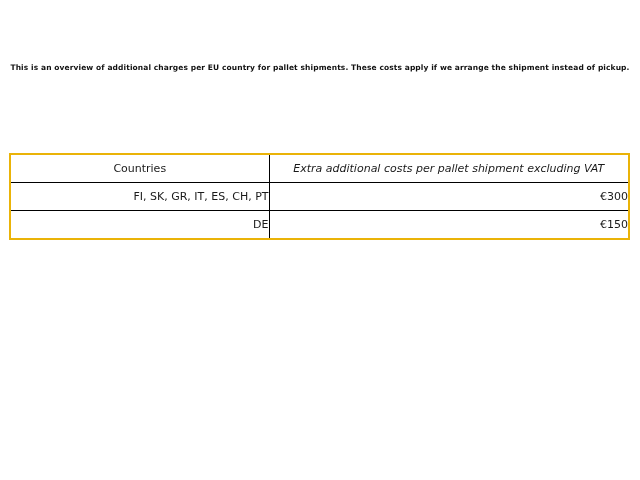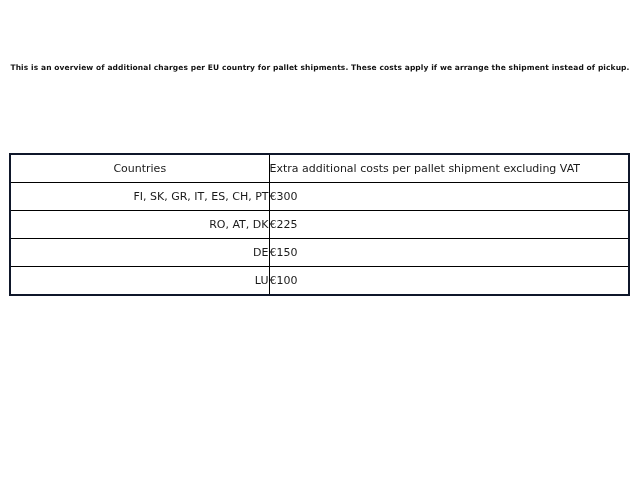--- a/index.html
+++ b/index.html
@@ -34,38 +34,38 @@
     top: 153px;
     width: 621px;
     border-collapse: collapse;
     table-layout: fixed;
     background: #ffffff;
   }
   table.charges, table.charges th, table.charges td {
     border: 1px solid #000000;
   }
   table.charges {
-    border: 2px solid #0f172a;
+    border: 2px solid #eab308;
   }
   table.charges th, table.charges td {
     height: 27px;
     padding: 0;
     font-size: 11px;
     font-weight: normal;
     color: #1a1a1a;
     vertical-align: middle;
     white-space: nowrap;
     overflow: hidden;
   }
   col.col-countries { width: 259px; }
   col.col-costs { width: 360px; }
   th.h-countries { text-align: center; }
-  th.h-costs { text-align: left; padding-left: 8px; }
+  th.h-costs { text-align: center; padding-left: 8px; font-style: italic; }
   td.c-countries { text-align: right; padding-left: 22px; }
-  td.c-costs { text-align: left; padding-left: 32px; margin-left: 34px; }
+  td.c-costs { text-align: right; padding-left: 32px; margin-left: 34px; }
 </style>
 </head>
 <body>
 
 <div class="canvas">
 
   <div class="caption">This is an overview of additional charges per EU country for pallet shipments. These costs apply if we arrange the shipment instead of pickup.</div>
 
   <table class="charges">
     <colgroup>
@@ -77,27 +77,19 @@
         <th class="h-countries">Countries</th>
         <th class="h-costs">Extra additional costs per pallet shipment excluding VAT</th>
       </tr>
     </thead>
     <tbody>
       <tr>
         <td class="c-countries">FI, SK, GR, IT, ES, CH, PT</td>
         <td class="c-costs">€300</td>
       </tr>
       <tr>
-        <td class="c-countries">RO, AT, DK</td>
-        <td class="c-costs">€225</td>
-      </tr>
-      <tr>
         <td class="c-countries">DE</td>
         <td class="c-costs">€150</td>
-      </tr>
-      <tr>
-        <td class="c-countries">LU</td>
-        <td class="c-costs">€100</td>
       </tr>
     </tbody>
   </table>
 
 </div>
 
 </body></html>

